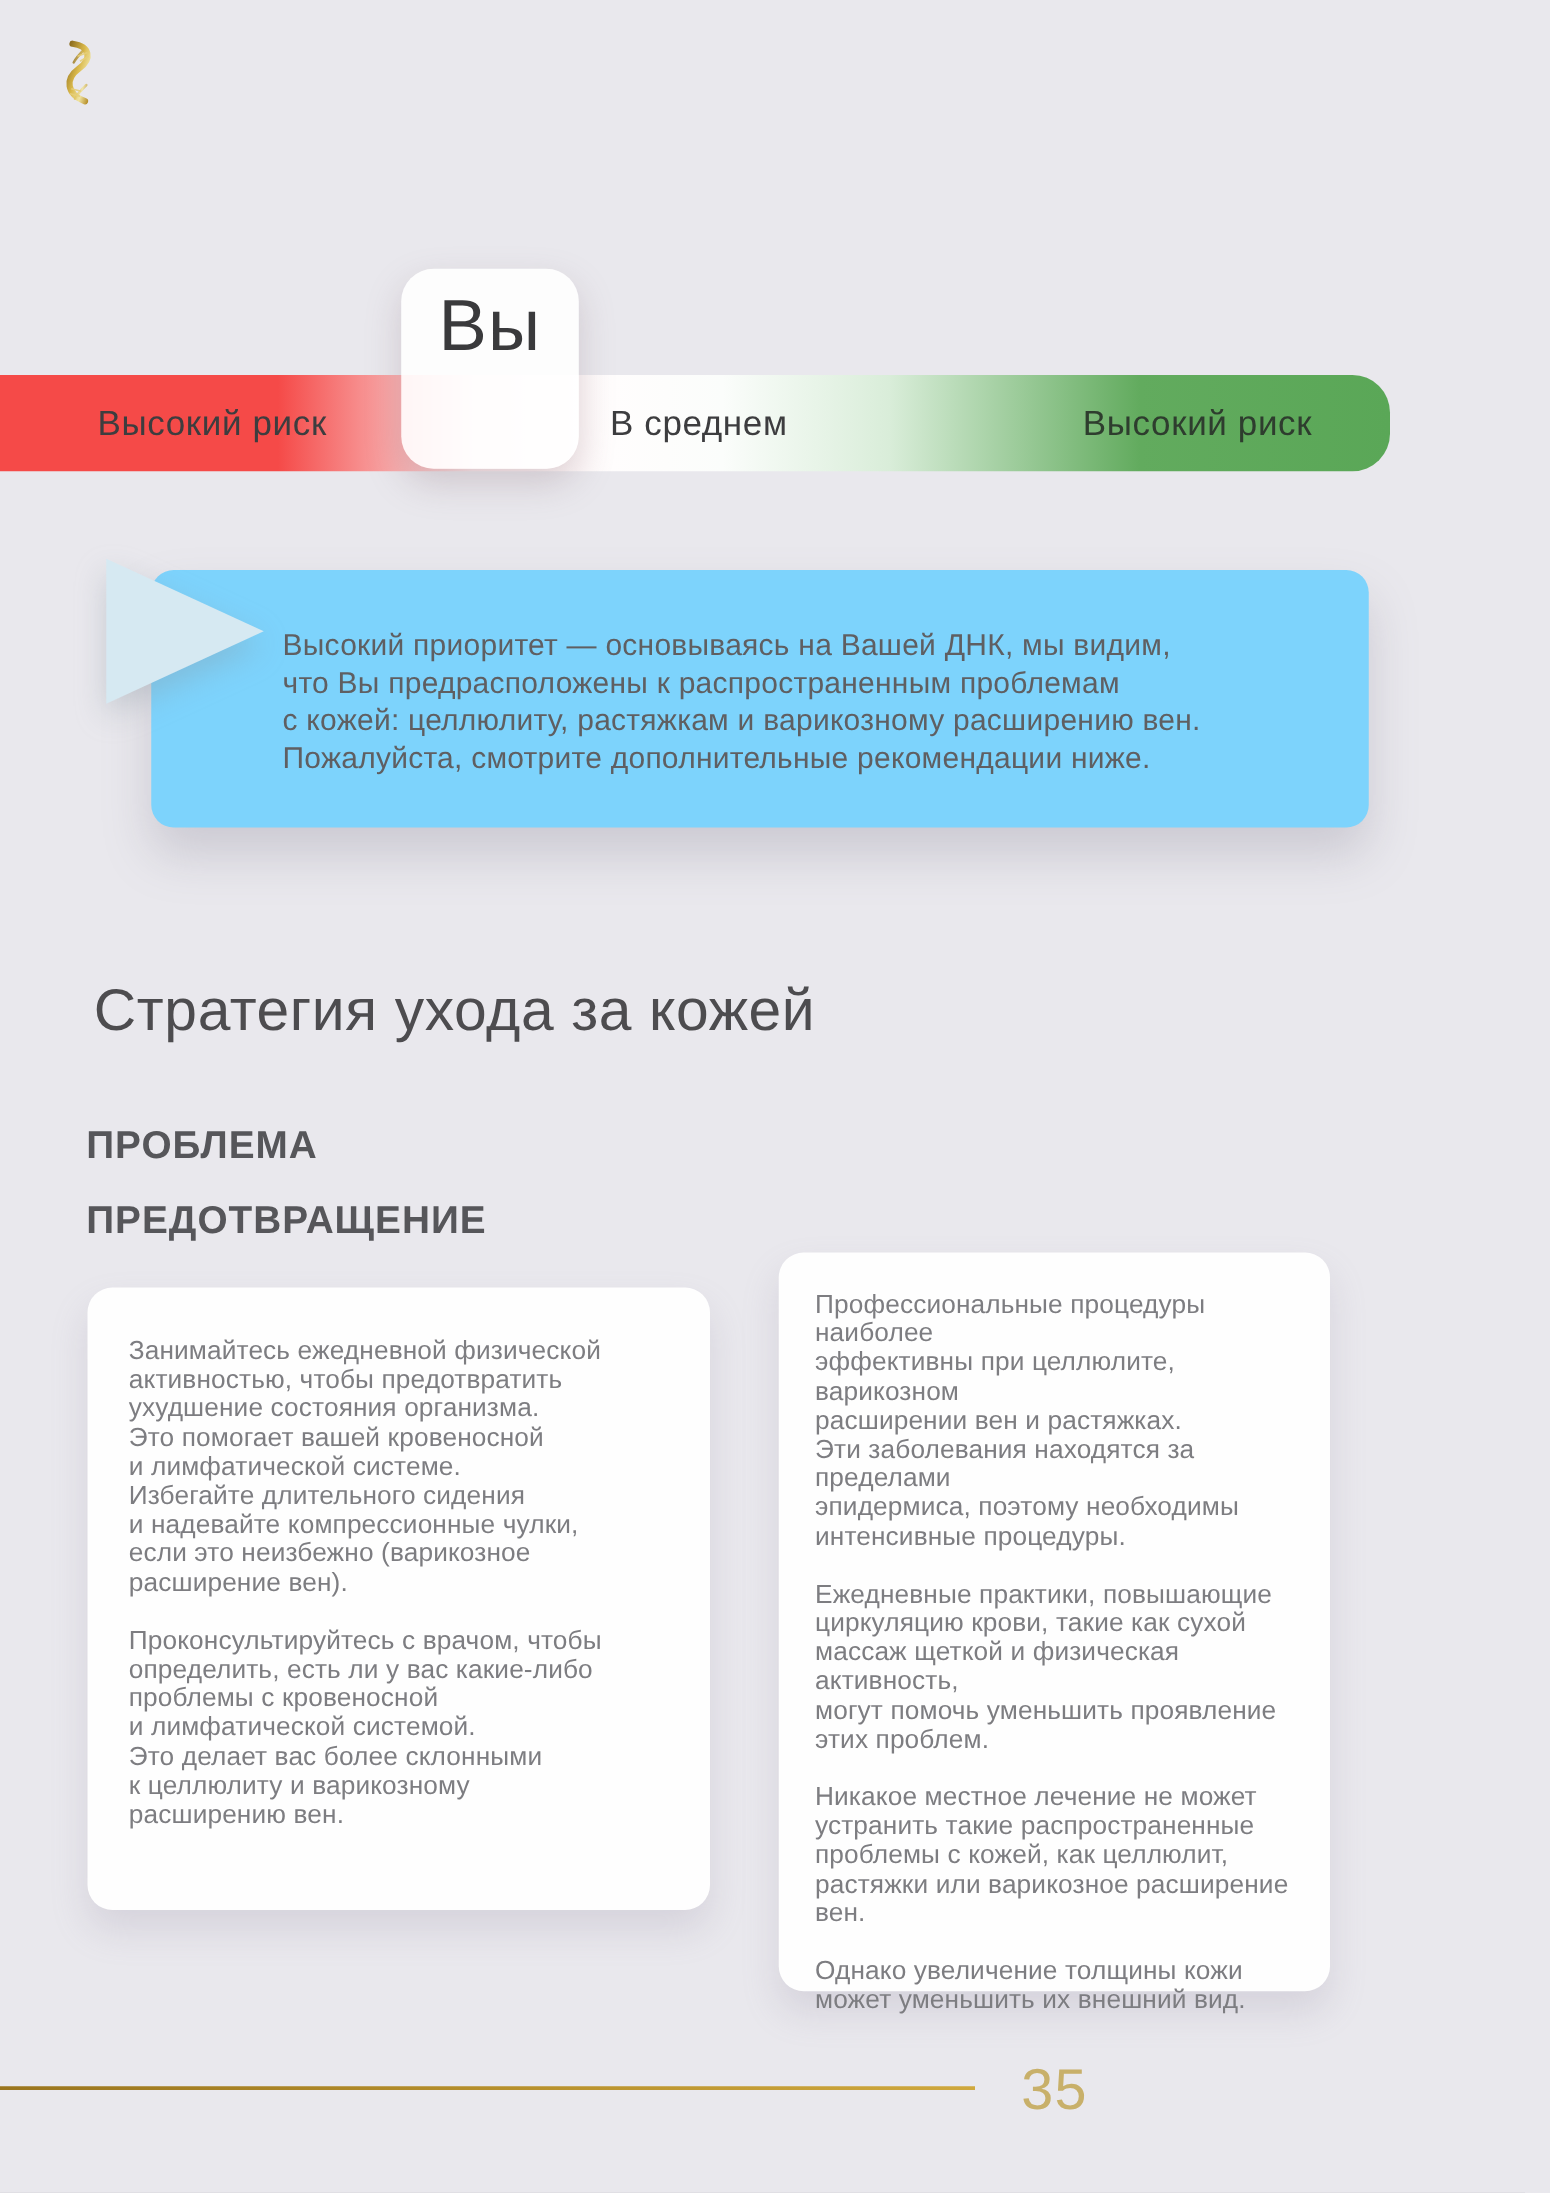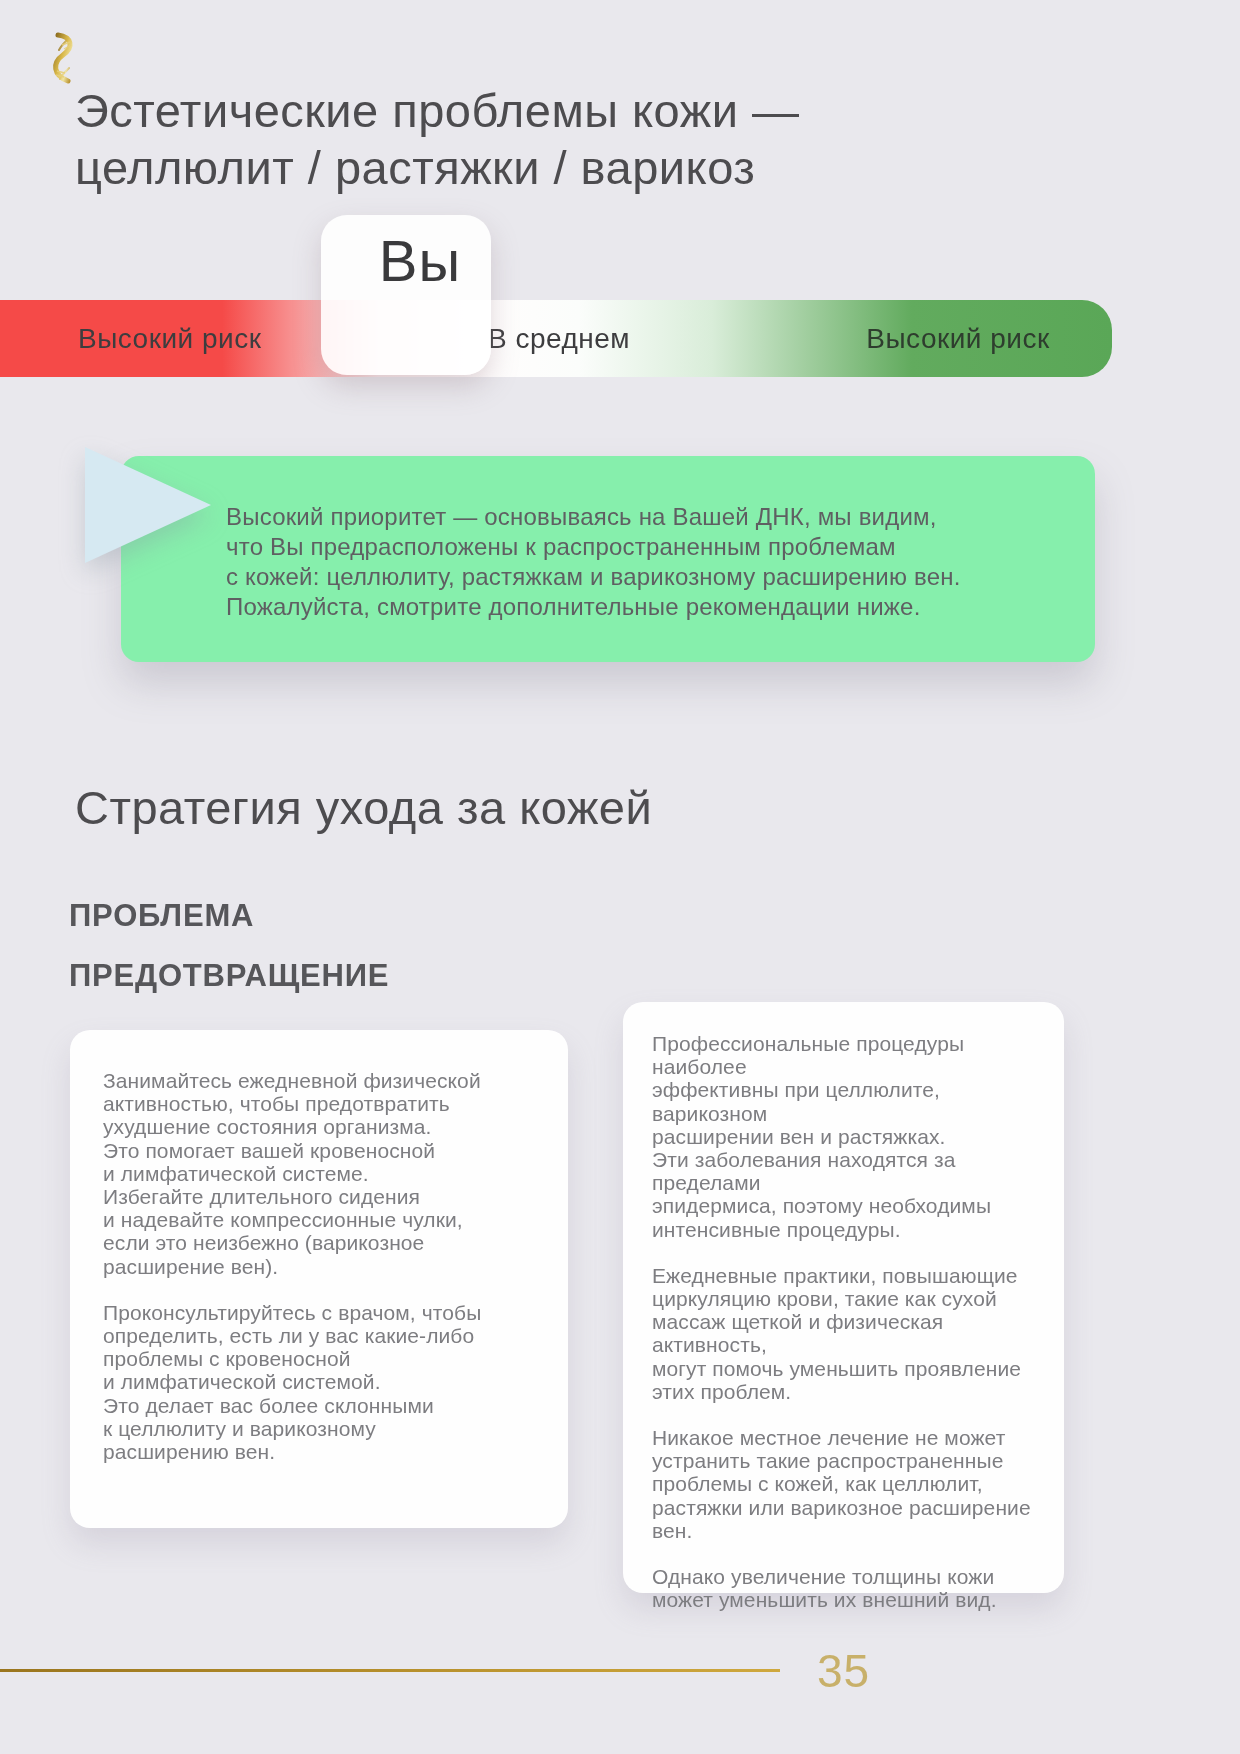--- a/index.html
+++ b/index.html
@@ -33,30 +33,29 @@
   }
   .risk-label.high{left:78px;}
   .risk-label.mid{left:559px;transform:translate(-50%,-50%);}
   .risk-label.low{left:958px;transform:translate(-50%,-50%);color:#2e3d2e;}
   .you-marker{
     position:absolute;left:321px;top:215px;width:142px;height:160px;
     background:rgba(255,255,255,0.88);
     border-radius:26px;z-index:2;
     box-shadow:0 12px 28px rgba(150,125,135,0.30);
     text-align:center;
-    padding-left:28px;
   }
   .you-marker span{
     display:inline-block;margin-top:12px;
     font-size:58px;font-weight:300;color:#3a3a3c;letter-spacing:1px;
   }
   
   .callout{
     position:absolute;left:121px;top:456px;width:974px;height:206px;
-    background:#86efac;border-radius:18px;z-index:1;
+    background:#7dd3fc;border-radius:18px;z-index:1;
     box-shadow:0 22px 38px rgba(130,125,145,0.28);
   }
   .callout p{
     margin:0;padding:46px 40px 0 105px;
     font-size:24px;line-height:30px;font-weight:300;color:#5f5f62;
     white-space:pre-line;letter-spacing:0.2px;
   }
   .callout-pointer{
     position:absolute;left:85px;top:447px;width:0;height:0;
     border-top:58px solid transparent;
@@ -123,24 +122,20 @@
         <stop offset="0.45" stop-color="#d9b84a"></stop>
         <stop offset="0.75" stop-color="#f0e3a0"></stop>
         <stop offset="1" stop-color="#b8912d"></stop>
       </linearGradient>
     </defs>
     <path d="M10,4 C24,6 26,16 15,24 C4,32 5,44 20,50" fill="none" stroke="url(#gold)" stroke-width="5" stroke-linecap="round"></path>
     <path d="M20,8 C16,12 13,15 11,19 M21,37 C17,41 14,44 12,48" fill="none" stroke="url(#gold)" stroke-width="2" stroke-linecap="round" opacity="0.85"></path>
     <path d="M22,11 L14,14 M23,14 L16,18 M9,40 L17,42 M8,44 L16,46" stroke="#e6cf7a" stroke-width="1.4" opacity="0.9"></path>
   </svg>
 
-  <div class="page-title">
-    <div>Эстетические проблемы кожи —</div>
-    <div>целлюлит / растяжки / варикоз</div>
-  </div>
 
   <div class="risk-bar">
     <span class="risk-label high">Высокий риск</span>
     <span class="risk-label mid">В среднем</span>
     <span class="risk-label low">Высокий риск</span>
   </div>
 
   <div class="you-marker">
     <span>Вы</span>
   </div>

